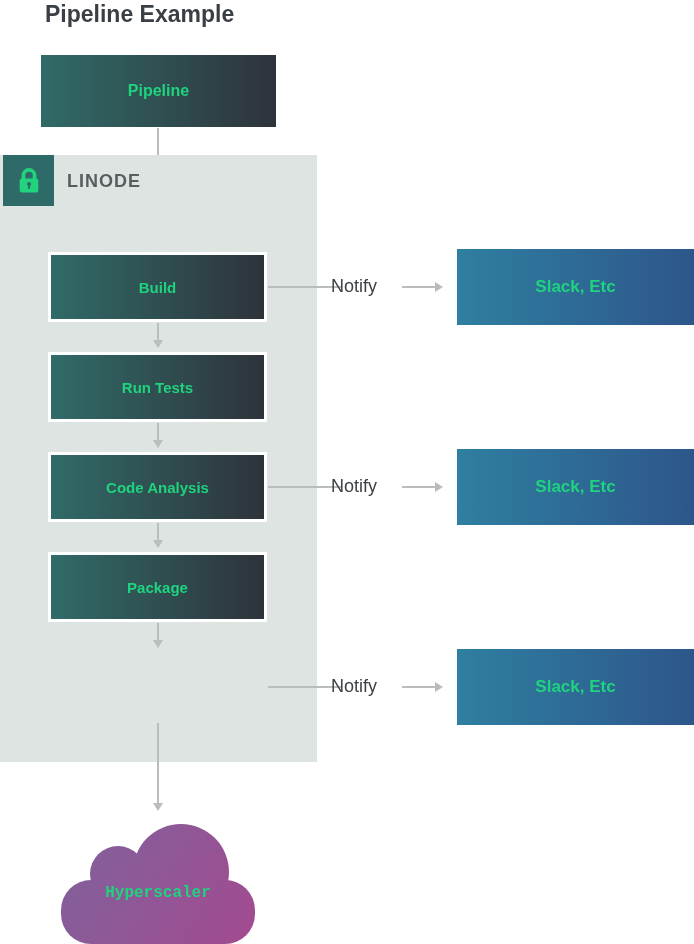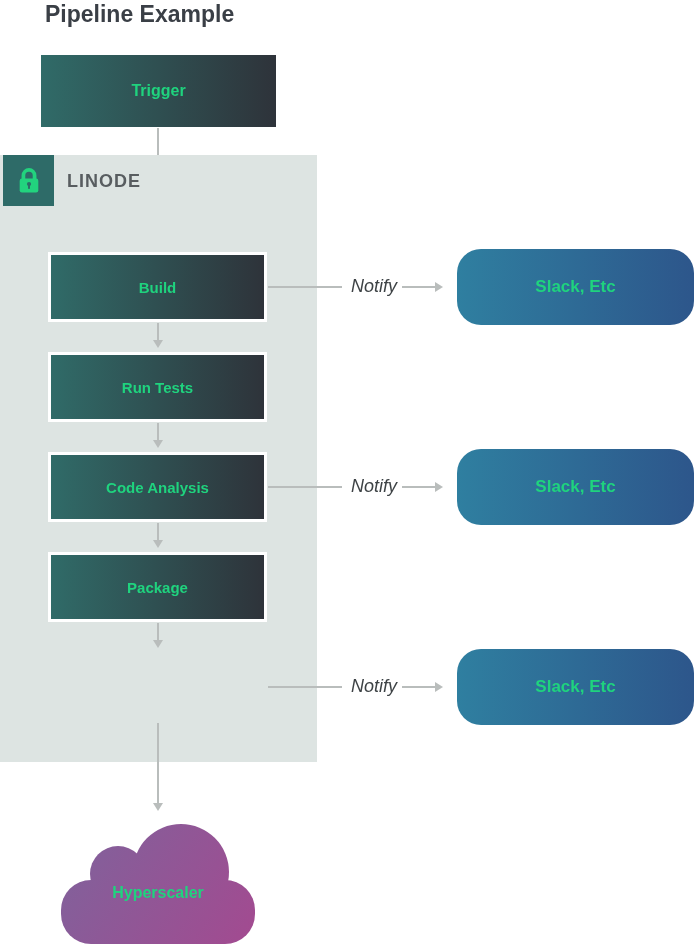--- a/index.html
+++ b/index.html
@@ -34,50 +34,49 @@
   }
   .step-box{
     left:48px;width:219px;height:70px;font-size:15px;
     border:3px solid #fff;box-sizing:border-box;
     background:linear-gradient(to right,var(--step-grad-a,#306b68),var(--step-grad-b,#2e333a));
   }
   .step-1{top:252px}.step-2{top:352px}.step-3{top:452px}.step-4{top:552px}.step-5{top:652px}
   .slack-box{
     left:457px;width:237px;height:76px;font-size:17px;
     background:linear-gradient(to right,var(--slack-grad-a,#2f7fa0),var(--slack-grad-b,#2d568b));
-    border-radius:24px;
   }
   .slack-1{top:249px}.slack-2{top:449px}.slack-3{top:649px}
   .vline{position:absolute;width:2px;background:var(--arrow,#b9bdbc);}
   .hline{position:absolute;height:2px;background:var(--arrow,#b9bdbc);}
   .head-down{position:absolute;width:0;height:0;
     border-left:5px solid transparent;border-right:5px solid transparent;
     border-top:8px solid var(--arrow,#b9bdbc);}
   .head-right{position:absolute;width:0;height:0;
     border-top:5px solid transparent;border-bottom:5px solid transparent;
     border-left:8px solid var(--arrow,#b9bdbc);}
   .notify-label{
-    position:absolute;left:348px;width:52px;text-align:center;
-    font-size:18px;color:var(--notify-color,#3d4245);font-style:italic;
+    position:absolute;left:331px;width:52px;
+    font-size:18px;color:var(--notify-color,#3d4245);
   }
   .cloud-wrap{position:absolute;left:61px;top:822px;width:194px;height:122px;}
   .cloud-label{
     position:absolute;left:61px;top:884px;width:194px;text-align:center;
-    font-size:16px;font-weight:bold;color:var(--green-text,#1fd37e);
+    font-size:16px;font-weight:bold;color:var(--green-text,#1fd37e);font-family:Liberation Mono, monospace;
   }
 </style>
 </head>
 <body>
 
 <div class="canvas">
 
   <div class="title">Pipeline Example</div>
 
   <div class="node trigger-box">
-    <span>Trigger</span>
+    <span>Pipeline</span>
   </div>
 
   <div class="vline" style="left:157px;top:128px;height:101px;"></div>
   <div class="head-down" style="left:153px;top:229px;"></div>
 
   <div class="linode-container"></div>
   <div class="lock-badge">
     <svg width="38" height="38" viewBox="0 0 51 51">
       <path d="M18 24 v-6 a7.5 7.5 0 0 1 15 0 v6" fill="none" style="stroke:var(--lock-green,#22d37e)" stroke-width="5"></path>
       <rect x="13" y="22" width="25" height="19" rx="3" style="fill:var(--lock-green,#22d37e)"></rect>

